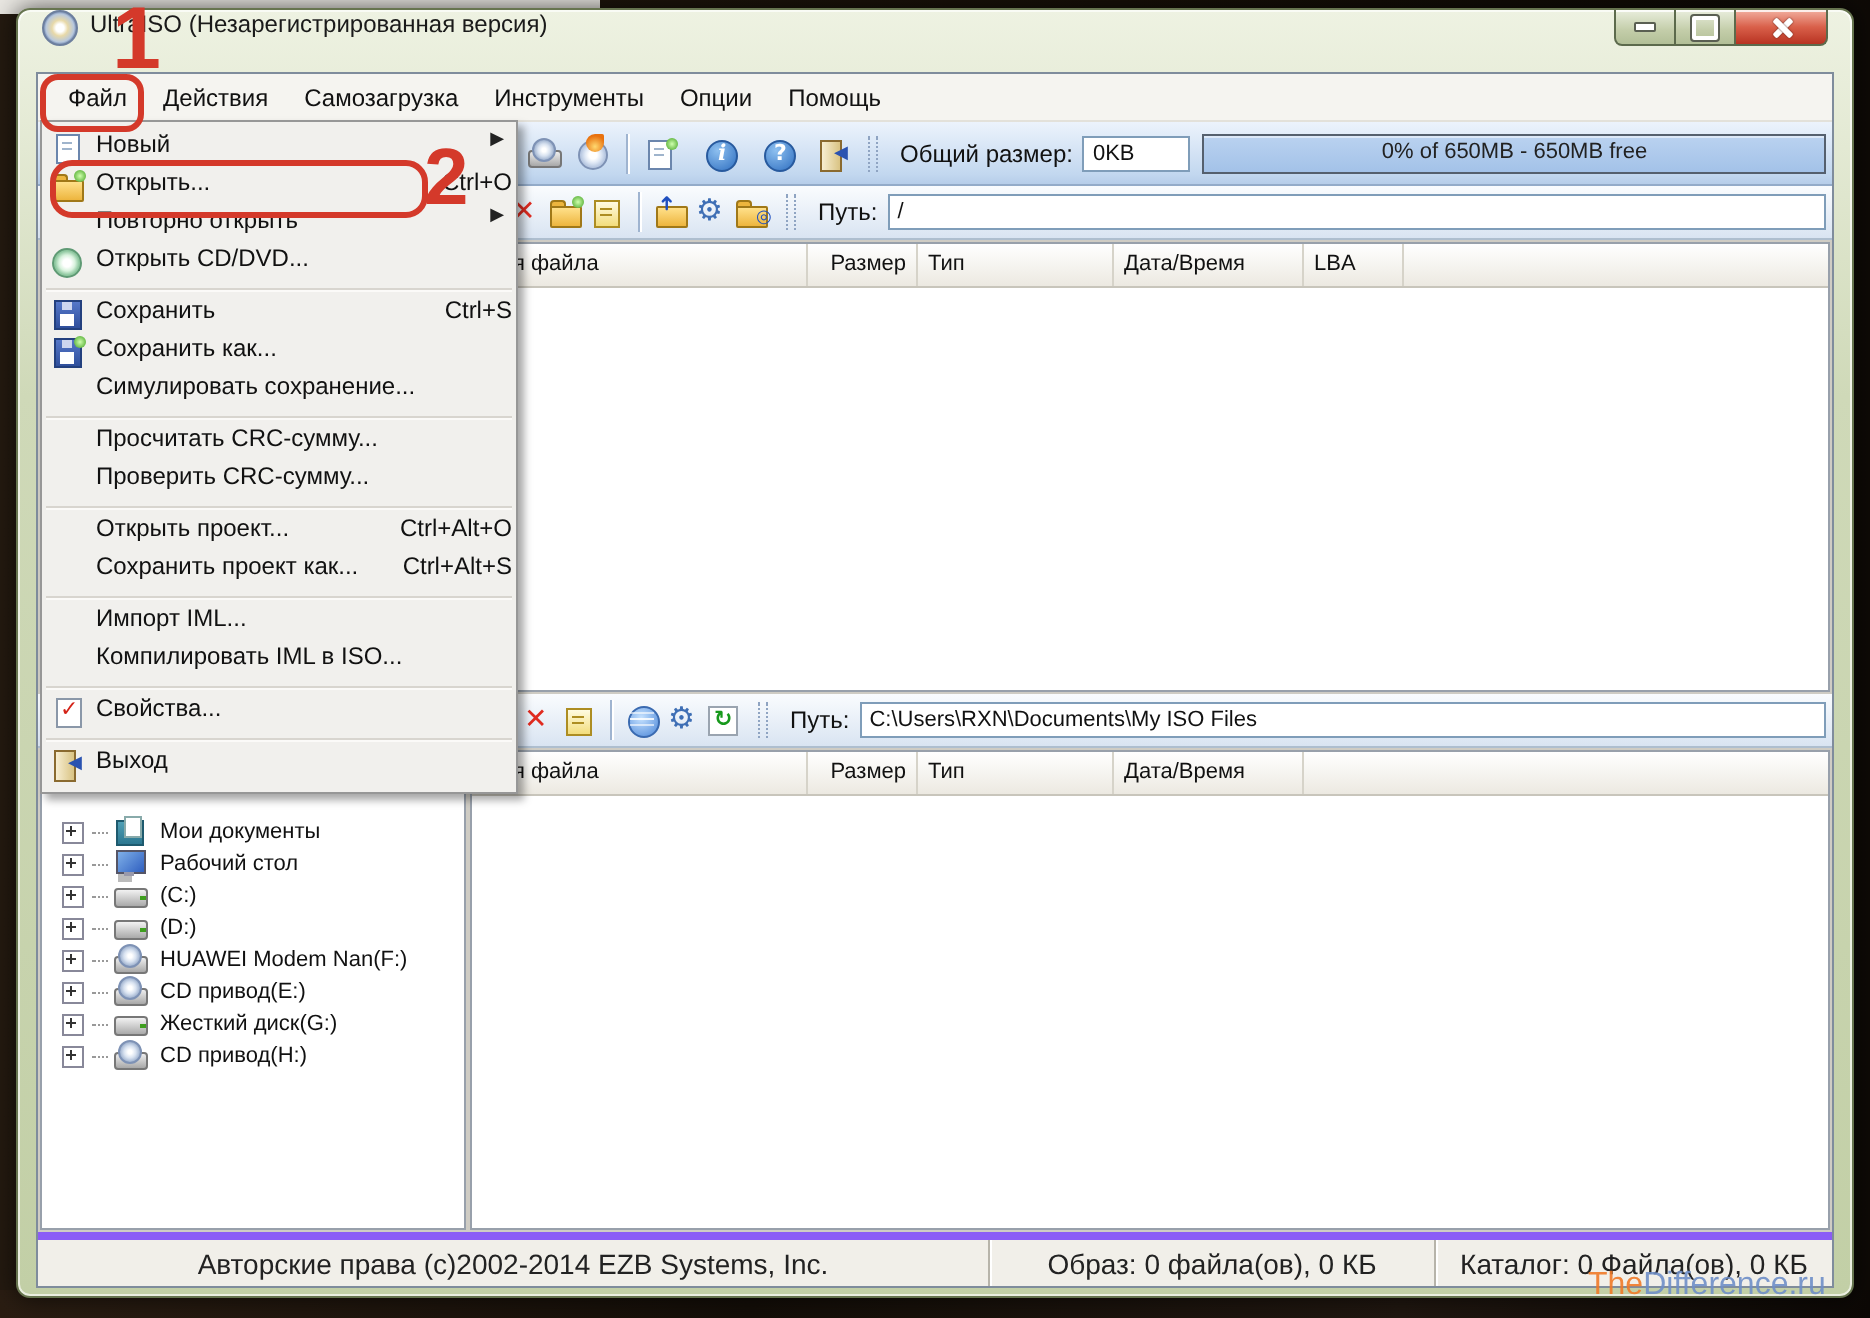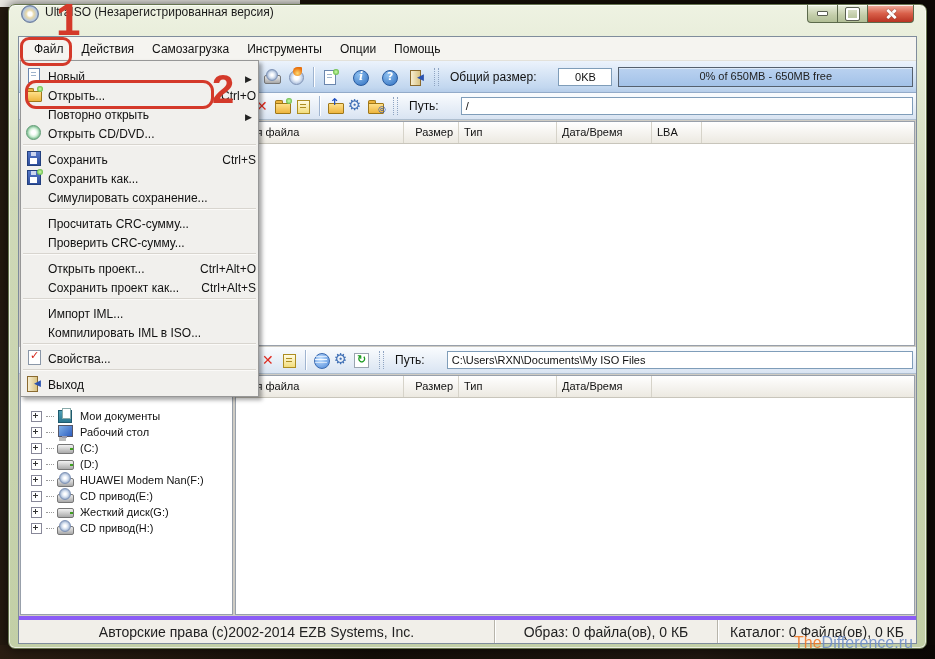--- a/index.html
+++ b/index.html
@@ -42,23 +42,23 @@
   .mbi{padding:0 9px;font-size:12px;color:#111;line-height:22px}
 
   .toolbar1{height:31px;flex:none;display:flex;align-items:center;
             background:linear-gradient(#ecf3fc,#c2d7ef 85%,#b6cde9);border-bottom:1px solid #93abc9;padding-left:244px}
   .pathbar{height:26px;flex:none;display:flex;align-items:center;
            background:linear-gradient(#fafcfe,#d9e4f2);border-bottom:1px solid #aebecf}
   .pb-top{padding-left:234px}
   .pb-bot{padding-left:220px}
   .tsep{width:1px;height:20px;background:#9fb4d0;box-shadow:1px 0 0 #fff;margin:0 6px;flex:none}
   .grip{width:3px;height:18px;border-left:1px dotted #8fa4c2;border-right:1px dotted #8fa4c2;margin:0 7px;flex:none}
-  .tlabel{font-size:12px;color:#111;margin:0 22px 0 4px;flex:none}
+  .tlabel{font-size:12px;color:#111;margin:0 5px 0 4px;flex:none}
   .field{background:#fff;border:1px solid #7f9db9;height:16px;font-size:11px;line-height:16px;padding:0 4px;color:#111}
-  .f-size{width:44px;text-align:center;flex:none}
+  .f-size{width:44px;text-align:left;flex:none}
   .f-path{flex:1;margin-right:3px;text-align:left}
   .progress{flex:1;height:18px;margin:0 3px 0 6px;border:1px solid #55606e;background:linear-gradient(#bad2f0,#a3c2e8);
             text-align:center;font-size:11px;line-height:17px;color:#222;box-shadow:inset 0 1px 0 rgba(255,255,255,.5)}
 
   .panel{flex:none;display:flex;background:#cfccc4;padding:1px}
   .panel.top{height:225px}
   .panel.bottom{flex:1}
   .sub{border:1px solid #98a0ab;background:#fff;overflow:hidden;position:relative}
   .sub.left{width:211px;margin-right:2px;flex:none}
   .sub.right{flex:1;display:flex;flex-direction:column}
@@ -134,21 +134,21 @@
   .i-up::before{content:"➜";position:absolute;left:4px;top:-1px;font-size:10px;color:#1f4fbf;transform:rotate(-90deg);z-index:1}
   .i-docs::after{content:"";position:absolute;left:2px;top:3px;width:12px;height:11px;background:linear-gradient(#4f9fb5,#2c7790);border:1px solid #1e5a6e}
   .i-docs::before{content:"";position:absolute;left:6px;top:1px;width:7px;height:9px;background:#fff;border:1px solid #8aa;z-index:1}
   .i-monitor::after{content:"";position:absolute;left:2px;top:2px;width:13px;height:10px;border:1px solid #556;
       background:linear-gradient(135deg,#7fb0e8,#2f5fc0)}
   .i-monitor::before{content:"";position:absolute;left:6px;top:13px;width:5px;height:2px;background:#99a;box-shadow:-2px 2px 0 1px #bbb;z-index:1}
 
   
   .menu{left:20px;top:60px;width:237px;background:#f1f0ed;border:1px solid #979797;
         box-shadow:3px 3px 4px rgba(0,0,0,.35);z-index:20;padding:4px 0}
-  .mi{height:19px;display:flex;align-items:flex-end}
+  .mi{height:19px;display:flex;align-items:flex-start}
   .ml{font-size:12px;color:#111;margin-left:4px;white-space:nowrap}
   .msc{margin-left:auto;font-size:12px;color:#111;padding-right:2px}
   .marr{margin-left:auto;font-size:9px;color:#222;padding-right:6px;font-family:"DejaVu Sans",sans-serif}
   .msep{height:1px;background:#d8d5cf;margin:3px 2px;box-shadow:0 1px 0 #fbfaf8}
 
   
   .ann{z-index:40;pointer-events:none}
   .annbox{border:3px solid #d4392a;border-radius:11px}
   .a1{left:20px;top:37px;width:46px;height:23px;border-radius:9px}
   .a2{left:25px;top:80px;width:183px;height:23px}

